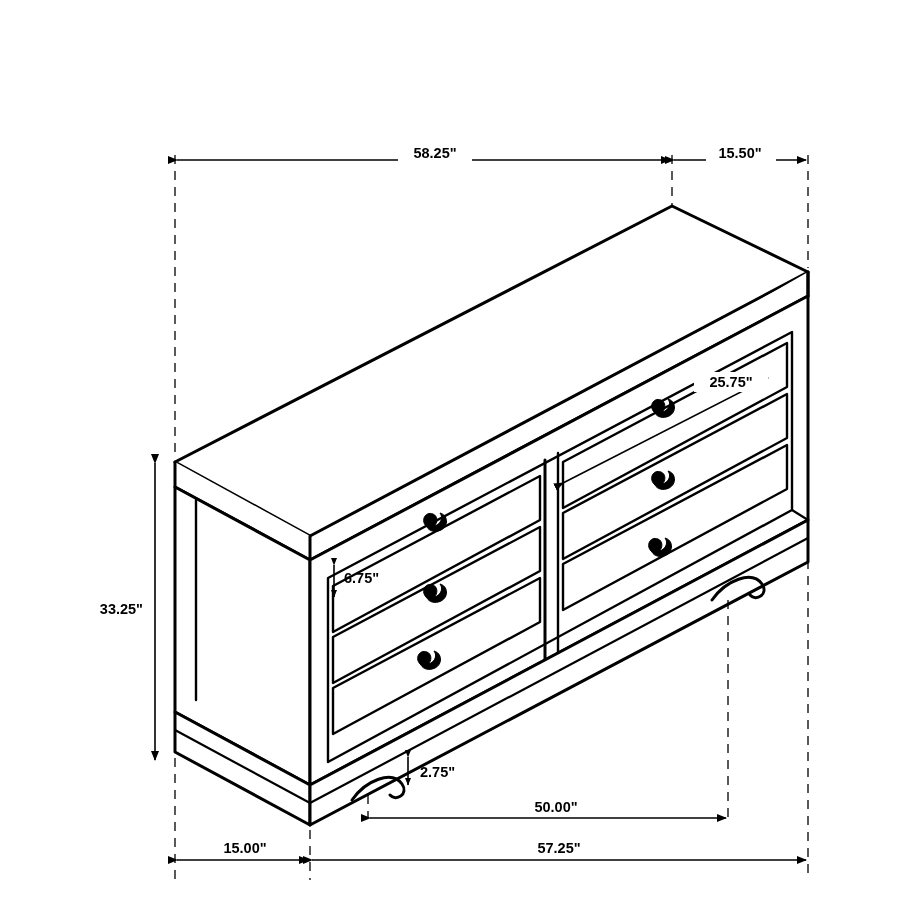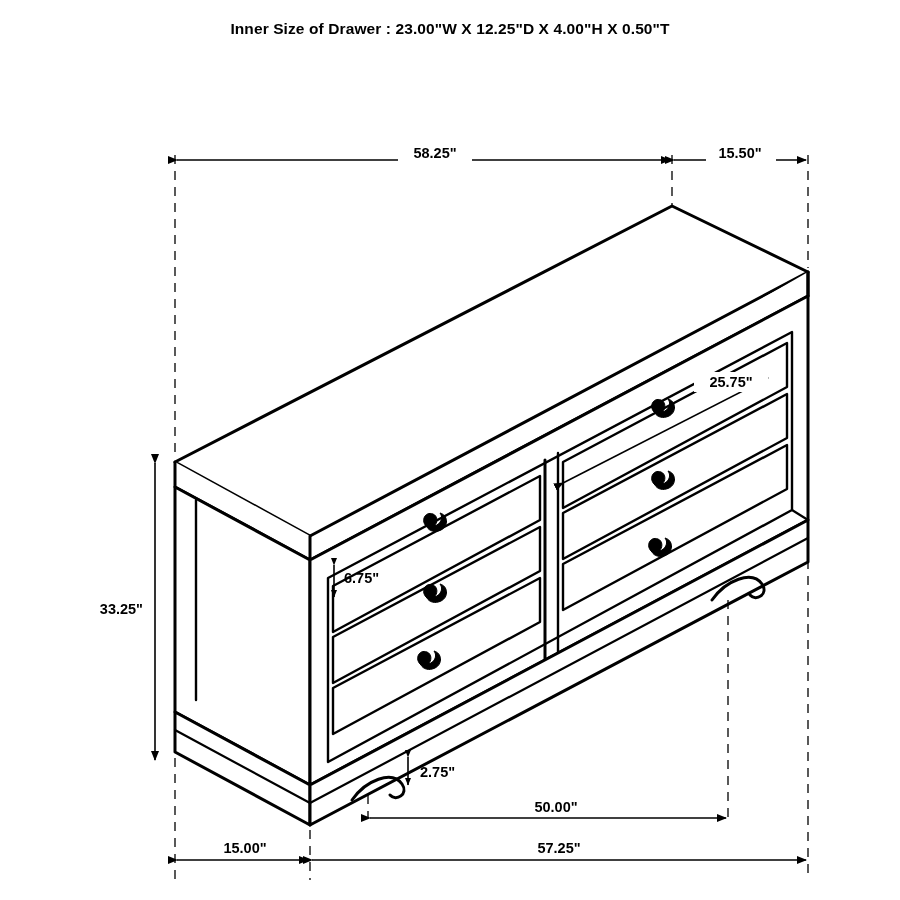--- a/index.html
+++ b/index.html
@@ -41,21 +41,20 @@
     font-size: 14.5px;
     font-weight: bold;
     fill: #000;
   }
 </style>
 </head>
 <body>
 
 <div id="stage">
 
-  <div class="title">Inner Size of Drawer : 23.00"W X 12.25"D X 4.00"H X 0.50"T</div>
 
   <svg class="diagram" viewBox="0 0 900 900">
     <defs>
       <marker id="ah" markerWidth="10" markerHeight="8" refX="9" refY="4" orient="auto" markerUnits="userSpaceOnUse">
         <path d="M0,0 L10,4 L0,8 z" fill="#000"></path>
       </marker>
       <marker id="ahs" markerWidth="8" markerHeight="6.5" refX="7.5" refY="3.25" orient="auto" markerUnits="userSpaceOnUse">
         <path d="M0,0 L8,3.25 L0,6.5 z" fill="#000"></path>
       </marker>
     </defs>

